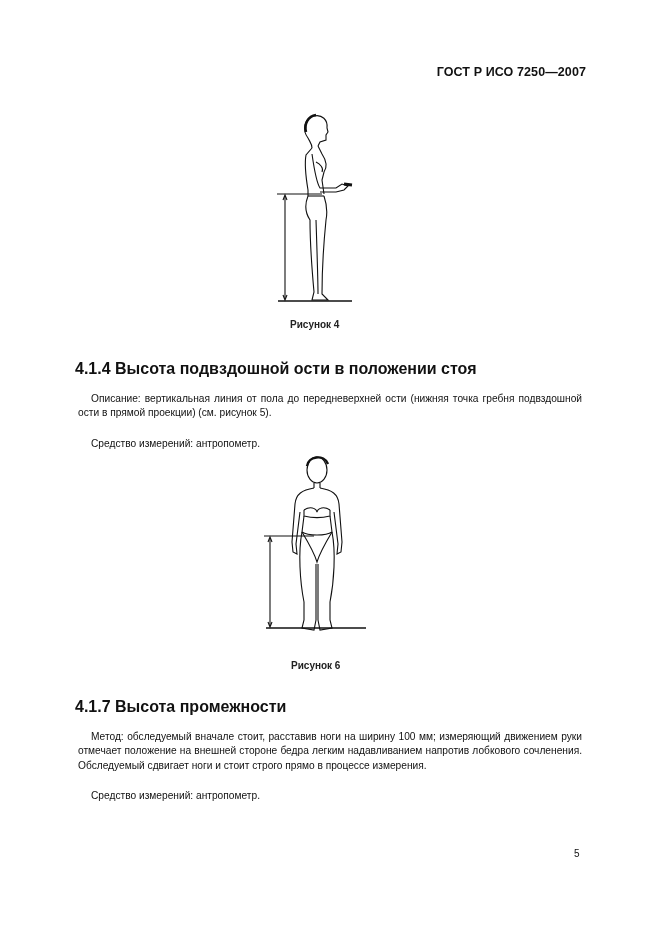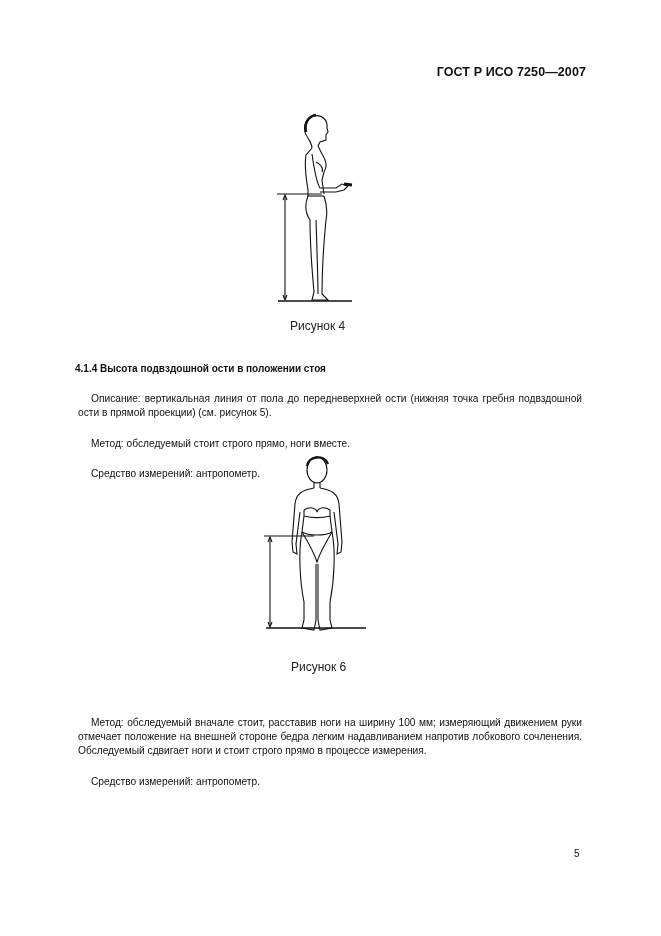--- a/index.html
+++ b/index.html
@@ -1,22 +1,22 @@
 <!DOCTYPE html>
 <html><head>
 <meta charset="utf-8">
 <style>
   html, body { margin: 0; padding: 0; background: #ffffff; }
   body { width: 661px; height: 936px; position: relative; overflow: hidden;
          font-family: "Liberation Sans", sans-serif; color: #111; }
   .header { position: absolute; right: 75px; top: 65px; font-weight: bold; font-size: 12.5px; letter-spacing: 0.1px; padding-left: 24px; }
   .figure { position: absolute; }
-  .caption { position: absolute; font-size: 12px; color: #222; }
+  .caption { position: absolute; font-size: 10px; color: #222; font-weight: bold; }
   .section { position: absolute; left: 62px; width: 536px; font-size: 10.2px; line-height: 14.2px; }
-  .section h3 { margin: 0; font-size: 10px; font-weight: bold; padding-left: 13px; }
+  .section h3 { margin: 0; font-size: 16px; font-weight: bold; padding-left: 13px; }
   .section p { margin: 16px; text-align: justify; text-align-last: left; }
   .section p.indent { text-indent: 13px; }
   .pageno { position: absolute; left: 574px; top: 848px; font-size: 10px; }
 </style>
 </head>
 <body>
 
 <div class="header">ГОСТ Р ИСО 7250—2007</div>
 
 <svg class="figure" style="left:260px; top:110px;" width="130" height="200" viewBox="0 0 130 200" fill="none" stroke="#111" stroke-width="1.1">
@@ -41,21 +41,20 @@
 
   <path d="M48,86 C44,96 46,104 50,110 C50,130 52,160 54,182 L52,190 L68,190 L62,184 C62,160 64,130 66,110 C68,100 66,92 64,86"></path>
   <path d="M48,86 L64,86"></path>
   <path d="M56,110 C57,140 58,170 58,184"></path>
 </svg>
 <div class="caption" style="left:290px; top:319px;">Рисунок 4</div>
 
 <div class="section" style="top:362px;">
   <h3>4.1.4  Высота подвздошной ости в положении стоя</h3>
   <p class="indent">Описание: вертикальная линия от пола до передневерхней ости (нижняя точка гребня подвздошной ости в прямой проекции) (см. рисунок 5).</p>
-  <p class="indent">Метод: обследуемый стоит строго прямо, ноги вместе.</p>
   <p class="indent">Средство измерений: антропометр.</p>
 </div>
 
 <svg class="figure" style="left:262px; top:452px;" width="120" height="195" viewBox="0 0 120 195" fill="none" stroke="#111" stroke-width="1.1">
 
   <line x1="4" y1="176" x2="104" y2="176" stroke-width="1.6"></line>
 
   <line x1="2" y1="84" x2="52" y2="84"></line>
   <line x1="8" y1="86" x2="8" y2="174"></line>
   <polyline points="6,90 8,85 10,90"></polyline>
@@ -73,17 +72,18 @@
 
   <path d="M42,64 L40,80 C46,84 64,84 70,80 L68,64"></path>
   <path d="M40,80 C46,90 52,100 55,110 C58,100 64,90 70,80"></path>
 
   <path d="M40,80 C36,100 38,130 42,150 L42,168 L40,176 L52,178 L54,168 L54,112"></path>
   <path d="M70,80 C74,100 72,130 68,150 L68,168 L70,176 L58,178 L56,168 L56,112"></path>
 </svg>
 <div class="caption" style="left:291px; top:660px;">Рисунок 6</div>
 
 <div class="section" style="top:700px;">
+  <h3>4.1.7  Высота промежности</h3>
   <p class="indent">Метод: обследуемый вначале стоит, расставив ноги на ширину 100 мм; измеряющий движением руки отмечает положение на внешней стороне бедра легким надавливанием напротив лобкового сочленения. Обследуемый сдвигает ноги и стоит строго прямо в процессе измерения.</p>
   <p class="indent">Средство измерений: антропометр.</p>
 </div>
 
 <div class="pageno">5</div>
 
 </body></html>

